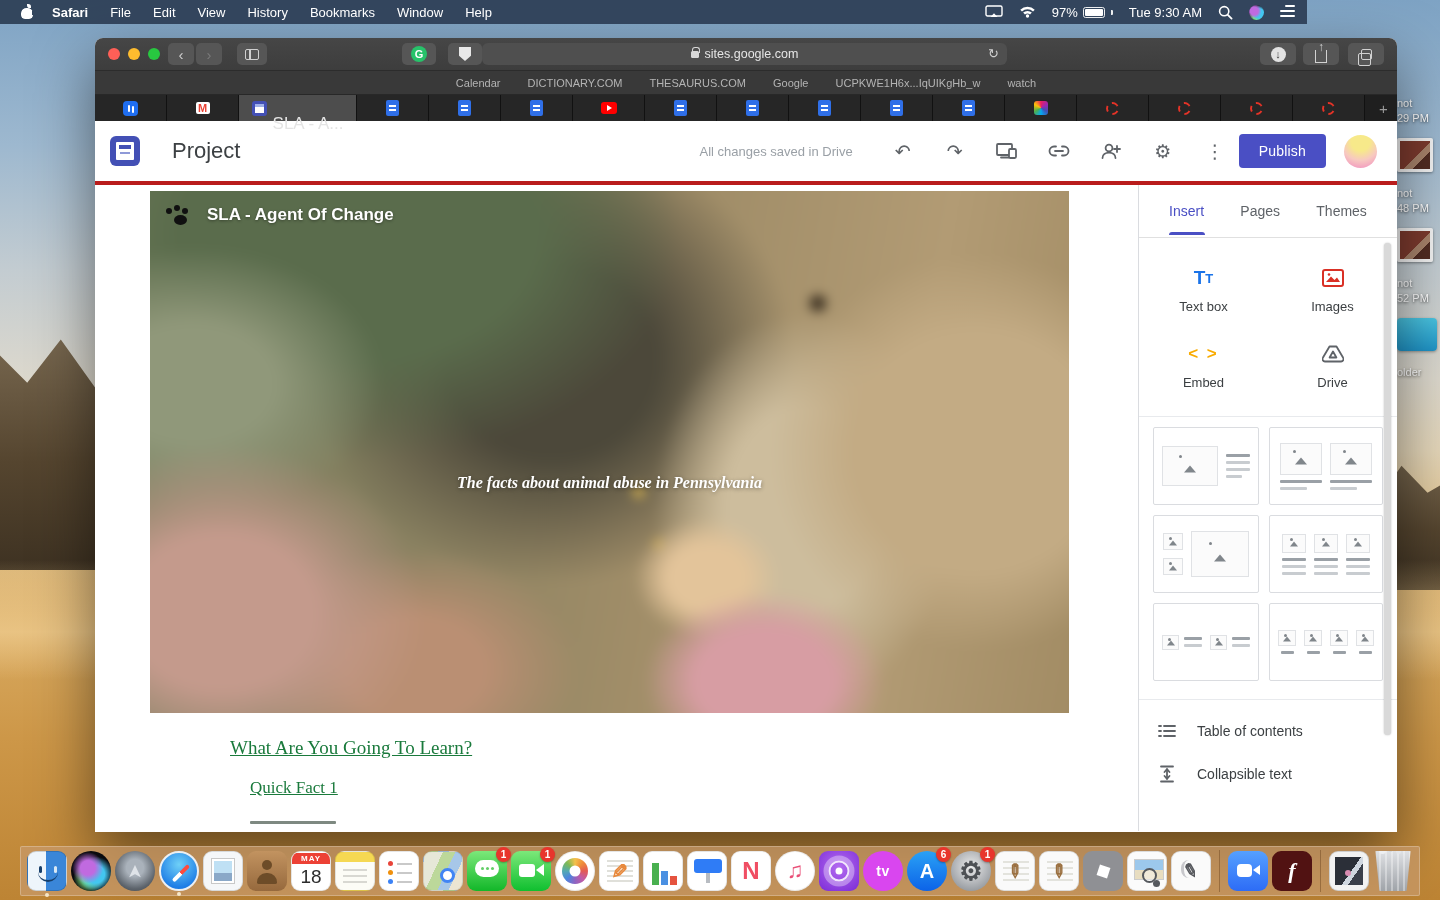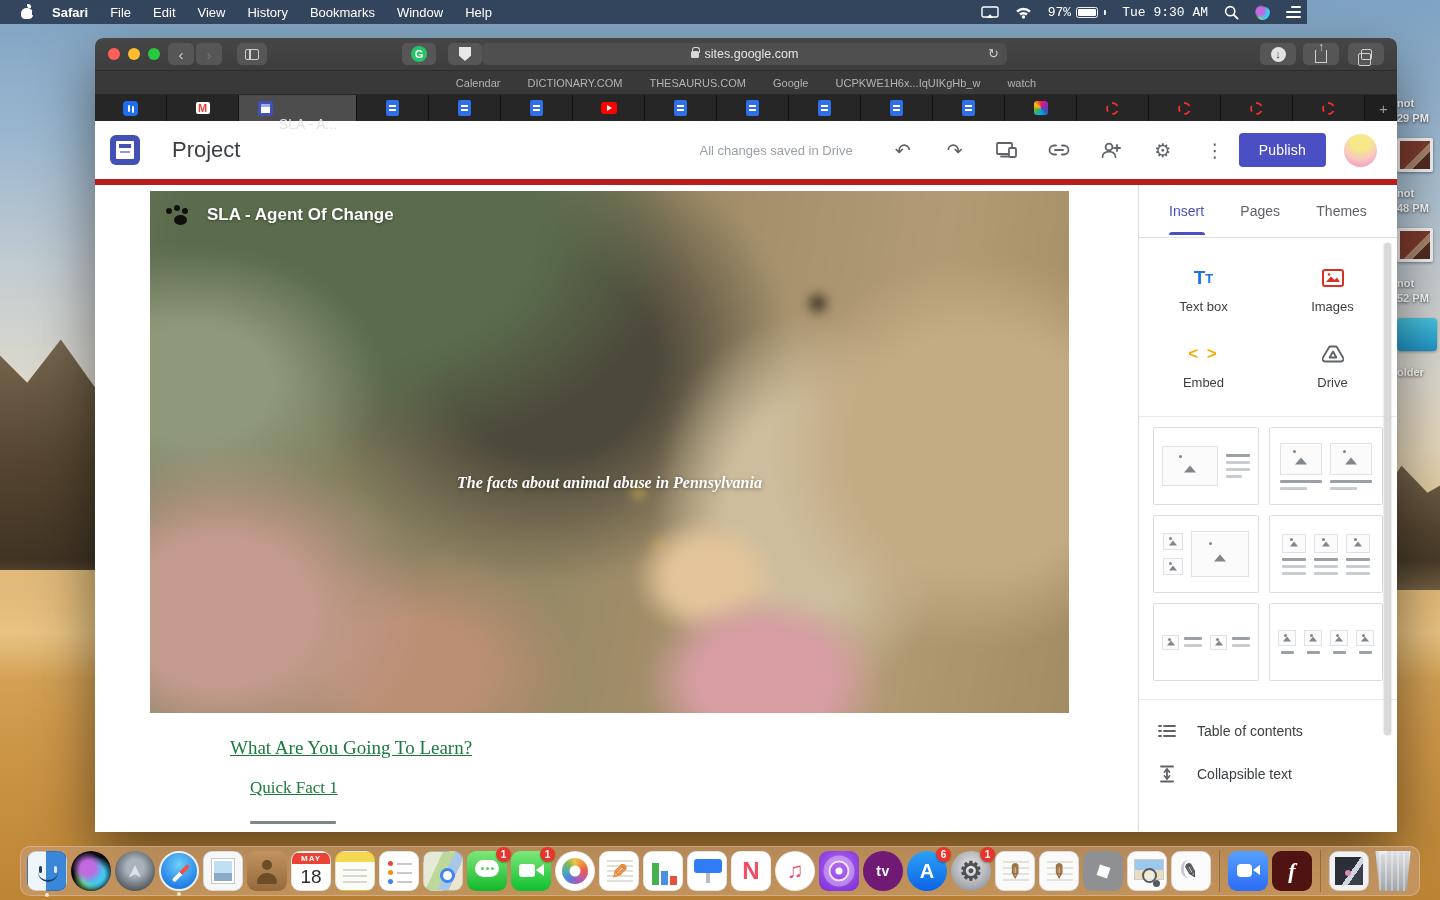--- a/index.html
+++ b/index.html
@@ -11,38 +11,38 @@
     background:linear-gradient(180deg,#7ea3c4 0%,#9db8cf 16%,#c3ccd1 30%,#dcd8cd 42%,#e4d6b9 50%,#e0c38e 58%,#d8a95f 70%,#cd9748 82%,#bd8434 100%);}
   .mountain{position:absolute;background:linear-gradient(180deg,#7a6a52 0%,#55452f 55%,#3e3222 100%);}
   .mtn-left{left:-40px;top:330px;width:420px;height:240px;
     clip-path:polygon(0 18%,8% 8%,16% 22%,24% 4%,33% 26%,41% 12%,52% 30%,63% 16%,74% 34%,86% 22%,100% 42%,100% 100%,0 100%);}
   .mtn-right{left:1330px;top:455px;width:130px;height:135px;
     clip-path:polygon(0 40%,18% 18%,36% 34%,55% 8%,75% 28%,100% 14%,100% 100%,0 100%);}
   .sand-glow{position:absolute;left:0;top:560px;width:1440px;height:120px;
     background:linear-gradient(180deg,rgba(238,205,150,.0),rgba(240,206,146,.7) 60%,rgba(222,178,106,0));}
 
   .desktop-files{position:absolute;left:1397px;top:96px;width:43px;z-index:5;}
-  .dfile-label{color:#fff;font-size:11px;font-weight:700;line-height:15px;
+  .dfile-label{color:#fff;font-size:11px;font-weight:400;line-height:15px;
     text-shadow:0 1px 3px rgba(0,0,0,.65);white-space:nowrap;overflow:hidden;}
   .dfile-thumb{width:36px;height:34px;background:linear-gradient(135deg,#7c3a2e 0 55%,#a8836b 55% 70%,#512c22 70%);
     border:3px solid #f2f2f2;border-radius:2px;box-shadow:0 1px 3px rgba(0,0,0,.4);}
   .dfile-folder{width:40px;height:33px;border-radius:4px;
     background:linear-gradient(180deg,#49c3e0,#1f93c6);box-shadow:0 1px 3px rgba(0,0,0,.35);}
 
   
   .menubar{position:absolute;left:0;top:0;width:1307px;height:24px;z-index:40;
     background:rgba(48,66,88,.96);display:flex;align-items:center;color:#fff;font-size:13px;}
   .apple{width:13px;height:14px;margin:0 18px 0 21px;position:relative;display:inline-block;}
   .apple::before{content:"";position:absolute;left:0;top:3px;width:12px;height:11px;border-radius:5px 5px 4px 4px;background:#fff;
     -webkit-mask:radial-gradient(circle 4px at 14px 5px,transparent 3px,#000 3px);
             mask:radial-gradient(circle 4px at 14px 5px,transparent 3px,#000 3px);}
   .apple::after{content:"";position:absolute;left:6px;top:-1px;width:4px;height:4px;background:#fff;border-radius:0 70% 0 70%;}
   .mb-app{font-weight:700;margin-right:22px;}
   .mb-item{margin-right:22px;}
-  .mb-right{margin-left:auto;display:flex;align-items:center;gap:16px;padding-right:6px;font-family:Liberation Mono, monospace;}
+  .mb-right{margin-left:auto;display:flex;gap:16px;padding-right:12px;}
   .batt{display:flex;align-items:center;gap:5px;}
   .batt-body{width:22px;height:11px;border:1px solid rgba(255,255,255,.9);border-radius:2.5px;position:relative;}
   .batt-body::before{content:"";position:absolute;left:1px;top:1px;bottom:1px;width:18px;background:#fff;border-radius:1px;}
   .batt-nub{width:2px;height:5px;background:rgba(255,255,255,.9);border-radius:0 1px 1px 0;margin-left:1px;}
   .clock{font-size:13px;}
   .siri-orb{width:15px;height:15px;border-radius:50%;
     background:radial-gradient(circle at 35% 40%,#c06ae0 0 30%,transparent 55%),
                radial-gradient(circle at 68% 55%,#43c6f0 0 35%,transparent 60%),
                radial-gradient(circle at 50% 75%,#7de37c 0 25%,transparent 55%),#20242c;}
   .mb-lines{display:flex;flex-direction:column;gap:3px;}
@@ -80,37 +80,37 @@
   .tabs-glyph{width:11px;height:11px;border:1.5px solid #d2d2d2;border-radius:2px;position:relative;background:#565656;}
   .tabs-glyph::before{content:"";position:absolute;left:-4px;top:3px;width:11px;height:11px;border:1.5px solid #d2d2d2;border-radius:2px;}
 
   .favbar{height:25px;background:#393939;border-top:1px solid #2c2c2c;border-bottom:1px solid #282828;
     display:flex;align-items:center;justify-content:center;gap:27px;color:#b4b4b4;font-size:11px;}
   .fav-item{white-space:nowrap;}
 
   .tabbar{height:26px;background:#1f1f1f;display:flex;align-items:stretch;}
   .tab{width:72px;border-right:1px solid #111;background:#262626;display:flex;align-items:center;justify-content:center;gap:6px;}
   .tab.active{width:118px;background:#4d4d4d;}
-  .tab-label{color:#e4e4e4;font-size:14px;white-space:nowrap;margin-top:31px;}
+  .tab-label{color:#e4e4e4;font-size:17px;white-space:nowrap;margin-top:31px;}
   .newtab{flex:1;display:flex;align-items:center;justify-content:flex-start;padding-left:14px;color:#9a9a9a;font-size:15px;}
   .fvi{position:relative;}
   .fvi.app-blue{width:15px;height:15px;border-radius:4px;background:#1f6ef0;}
   .fvi.app-blue::before{content:"";position:absolute;left:5px;top:4px;width:2px;height:7px;background:#fff;box-shadow:4px 1px 0 #fff;border-radius:1px;}
   .fvi.gmail{width:14px;height:12px;background:#fff;border-radius:2px;color:#ea4335;font-size:11px;font-weight:700;line-height:12px;text-align:center;}
   .fvi.sites{width:15px;height:15px;border-radius:3px;background:#4350b5;}
   .fvi.sites::before{content:"";position:absolute;inset:3px;background:linear-gradient(#9fb0e8 0 3px,#fff 3px);}
   .fvi.docs{width:13px;height:16px;border-radius:2px;background:#2f6fe8;}
   .fvi.docs::before{content:"";position:absolute;left:3px;right:3px;top:5px;height:2px;background:#fff;box-shadow:0 4px 0 #fff;}
   .fvi.youtube{width:16px;height:12px;border-radius:3px;background:#f00;}
   .fvi.youtube::before{content:"";position:absolute;left:6px;top:3px;border-left:5px solid #fff;border-top:3px solid transparent;border-bottom:3px solid transparent;}
   .fvi.padlet{width:14px;height:14px;border-radius:3px;background:conic-gradient(#e91e63,#9c27b0,#3f51b5,#03a9f4,#4caf50,#ffc107,#e91e63);}
   .fvi.red-dashed{width:13px;height:13px;border-radius:50%;border:2px dashed #e53327;}
 
   
-  .sites-header{height:64px;background:#fff;border-bottom:6px solid #b91c1c;display:flex;align-items:center;padding:0 20px 0 15px;}
+  .sites-header{height:64px;background:#fff;border-bottom:4px solid #b91c1c;display:flex;align-items:center;padding:0 20px 0 15px;}
   .sites-logo{width:30px;height:30px;border-radius:6px;background:#4350b5;position:relative;margin-right:32px;}
   .sites-logo::before{content:"";position:absolute;inset:6px;background:#fff;border-radius:1px;}
   .sites-logo::after{content:"";position:absolute;left:9px;top:9px;width:12px;height:4px;background:#4350b5;box-shadow:0 6px 0 -1px #8f9ad8;}
   .doc-title{font-size:22px;color:#3c4043;}
   .save-status{margin-left:auto;color:#9aa0a6;font-size:13px;margin-right:38px;}
   .hicon{width:24px;height:24px;display:flex;align-items:center;justify-content:center;color:#5f6368;font-size:19px;margin-right:28px;}
   .hicon svg{stroke:#5f6368;fill:none;stroke-width:1.8;stroke-linecap:round;stroke-linejoin:round;}
   .publish-btn{background:#4a4fc4;color:#fff;font-size:14px;font-weight:500;border:none;border-radius:4px;
     padding:9px 20px;margin:0 18px 0 2px;letter-spacing:.2px;}
   .avatar{width:33px;height:33px;border-radius:50%;background:radial-gradient(circle at 50% 20%,#f7e98a 0 30%,#f7c9c0 60%,#f088c0 100%);}
@@ -183,21 +183,21 @@
   .lrow{display:flex;gap:8px;align-items:center;}
   .extras{padding:4px 0;}
   .extra-row{display:flex;align-items:center;gap:20px;padding:13px 18px;}
   .extra-label{font-size:14px;color:#3c4043;}
   .xicon{width:20px;display:flex;align-items:center;justify-content:center;}
   .xicon svg{stroke:#5f6368;fill:none;stroke-width:1.8;stroke-linecap:round;}
   .scroll-pill{position:absolute;right:6px;top:58px;width:7px;height:492px;border-radius:4px;background:#d9d9d9;box-shadow:0 0 2px rgba(0,0,0,.25);}
 
   
   .dock{position:absolute;left:50%;transform:translateX(-50%);bottom:4px;height:50px;z-index:30;
-    background:rgba(199,154,107,.72);border:1px solid rgba(255,255,255,.25);border-radius:10px;
+    background:rgba(199,154,107,.72);border:1px solid rgba(255,255,255,.25);border-radius:2px;
     display:flex;align-items:center;gap:4px;padding:0 6px;}
   .di{width:40px;height:40px;border-radius:9px;position:relative;flex:none;display:flex;align-items:center;justify-content:center;
     font-weight:700;font-size:18px;}
   .ddiv{width:1px;height:42px;background:rgba(120,80,40,.55);margin:0 4px;flex:none;}
   .badge{position:absolute;top:-4px;right:-4px;min-width:15px;height:15px;border-radius:8px;background:#e8352c;color:#fff;
     font-size:10px;font-weight:700;display:flex;align-items:center;justify-content:center;padding:0 3px;box-shadow:0 1px 2px rgba(0,0,0,.3);}
   .rdot{position:absolute;bottom:-7px;left:50%;transform:translateX(-50%);width:4px;height:4px;border-radius:50%;background:#f6e7c8;}
 
   [data-app=finder]{background:linear-gradient(90deg,#eef5fb 0 48%,#3a86d8 48%);border:1px solid rgba(0,0,0,.15);}
   [data-app=finder]::before{content:"";position:absolute;left:11px;top:14px;width:3px;height:7px;background:#173f6b;border-radius:2px;box-shadow:15px 0 0 #d8e8f5;}
@@ -245,21 +245,21 @@
     background-image:linear-gradient(#49b04f,#49b04f),linear-gradient(#4a90e2,#4a90e2),linear-gradient(#e5533f,#e5533f);
     background-size:7px 22px,7px 14px,7px 9px;background-position:8px 11px,17px 19px,26px 24px;background-repeat:no-repeat;}
   [data-app=keynote]{background:#fff;border:1px solid rgba(0,0,0,.1);}
   [data-app=keynote]::before{content:"";position:absolute;left:6px;top:7px;width:28px;height:14px;border-radius:3px;background:#2f7cf6;}
   [data-app=keynote]::after{content:"";position:absolute;left:18px;top:21px;width:4px;height:10px;background:#b8bcc2;box-shadow:-7px 9px 0 -3px #b8bcc2,7px 9px 0 -3px #b8bcc2;}
   [data-app=news]{background:#fff;border:1px solid rgba(0,0,0,.08);color:#f04e63;font-size:24px;font-weight:700;}
   [data-app=itunes]{background:#fff;border-radius:50%;border:1px solid rgba(0,0,0,.08);color:#e94f77;font-size:22px;}
   [data-app=podcasts]{border-radius:9px;background:radial-gradient(circle at 50% 40%,#b36bf0,#7b2bd6);}
   [data-app=podcasts]::before{content:"";position:absolute;left:50%;top:50%;transform:translate(-50%,-50%);width:7px;height:7px;border-radius:50%;background:#fff;}
   [data-app=podcasts]::after{content:"";position:absolute;left:50%;top:50%;transform:translate(-50%,-50%);width:17px;height:17px;border-radius:50%;border:2px solid rgba(255,255,255,.85);box-shadow:0 0 0 5px rgba(255,255,255,.35);}
-  [data-app=appletv]{border-radius:50%;background:#701a75;color:#fff;font-size:14px;font-weight:700;letter-spacing:.5px;}
+  [data-app=appletv]{border-radius:50%;background:#d946ef;color:#fff;font-size:14px;font-weight:700;letter-spacing:.5px;}
   [data-app=appstore]{border-radius:50%;background:linear-gradient(#2aa1f5,#0c63e8);color:#fff;font-size:20px;}
   [data-app=system-preferences]{border-radius:50%;background:radial-gradient(circle at 50% 40%,#ececec,#9a9ea3 75%,#6f7377);color:#4e5155;font-size:26px;line-height:1;}
   [data-app=textedit],[data-app=textedit-2],[data-app=script-editor]{background:#fafafa;border:1px solid rgba(0,0,0,.12);color:#9a6f3f;font-size:18px;}
   [data-app=textedit]::before,[data-app=textedit-2]::before{content:"";position:absolute;left:7px;top:9px;width:26px;height:2px;background:#e3e3dd;box-shadow:0 6px 0 #e3e3dd,0 12px 0 #e3e3dd,0 18px 0 #e3e3dd;}
   [data-app=textedit]::after,[data-app=textedit-2]::after{content:"✎";position:relative;display:block;transform:rotate(45deg);}
   [data-app=script-editor]::after{content:"✎";transform:rotate(15deg);display:block;color:#55575c;}
   [data-app=script-editor]::before{content:"";position:absolute;left:9px;top:8px;width:14px;height:18px;border-left:3px solid #c8c8cc;border-radius:8px 0 0 8px;}
   [data-app=roblox]{background:#8f9094;}
   [data-app=roblox]::after{content:"";width:11px;height:11px;background:#fff;transform:rotate(18deg);display:block;}
   [data-app=preview]{background:#fbfbfb;border:1px solid rgba(0,0,0,.12);}

